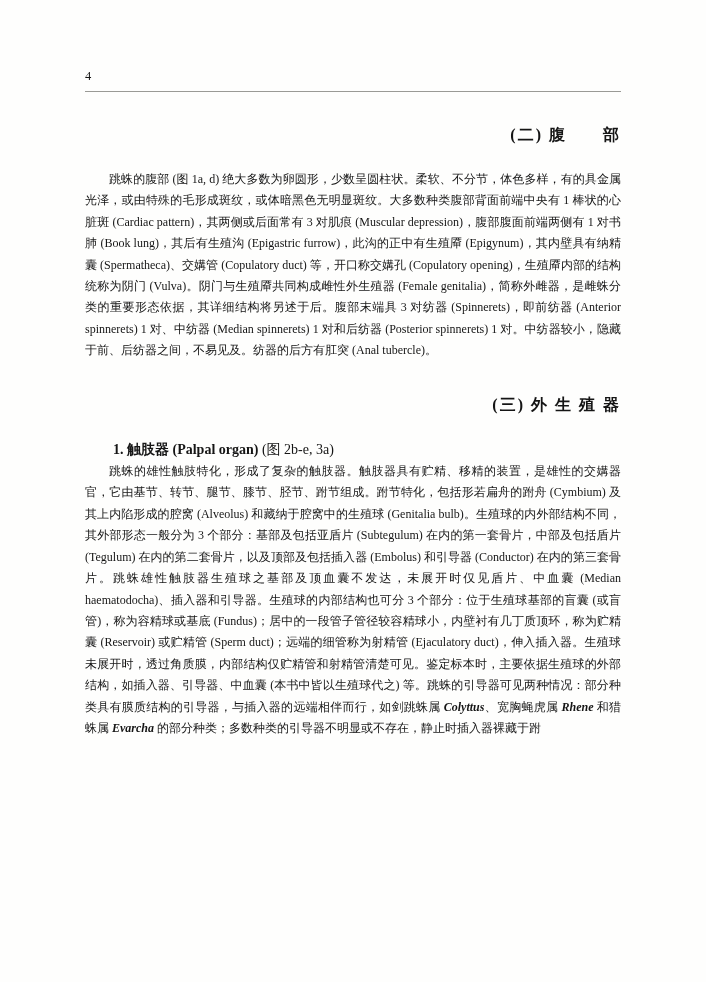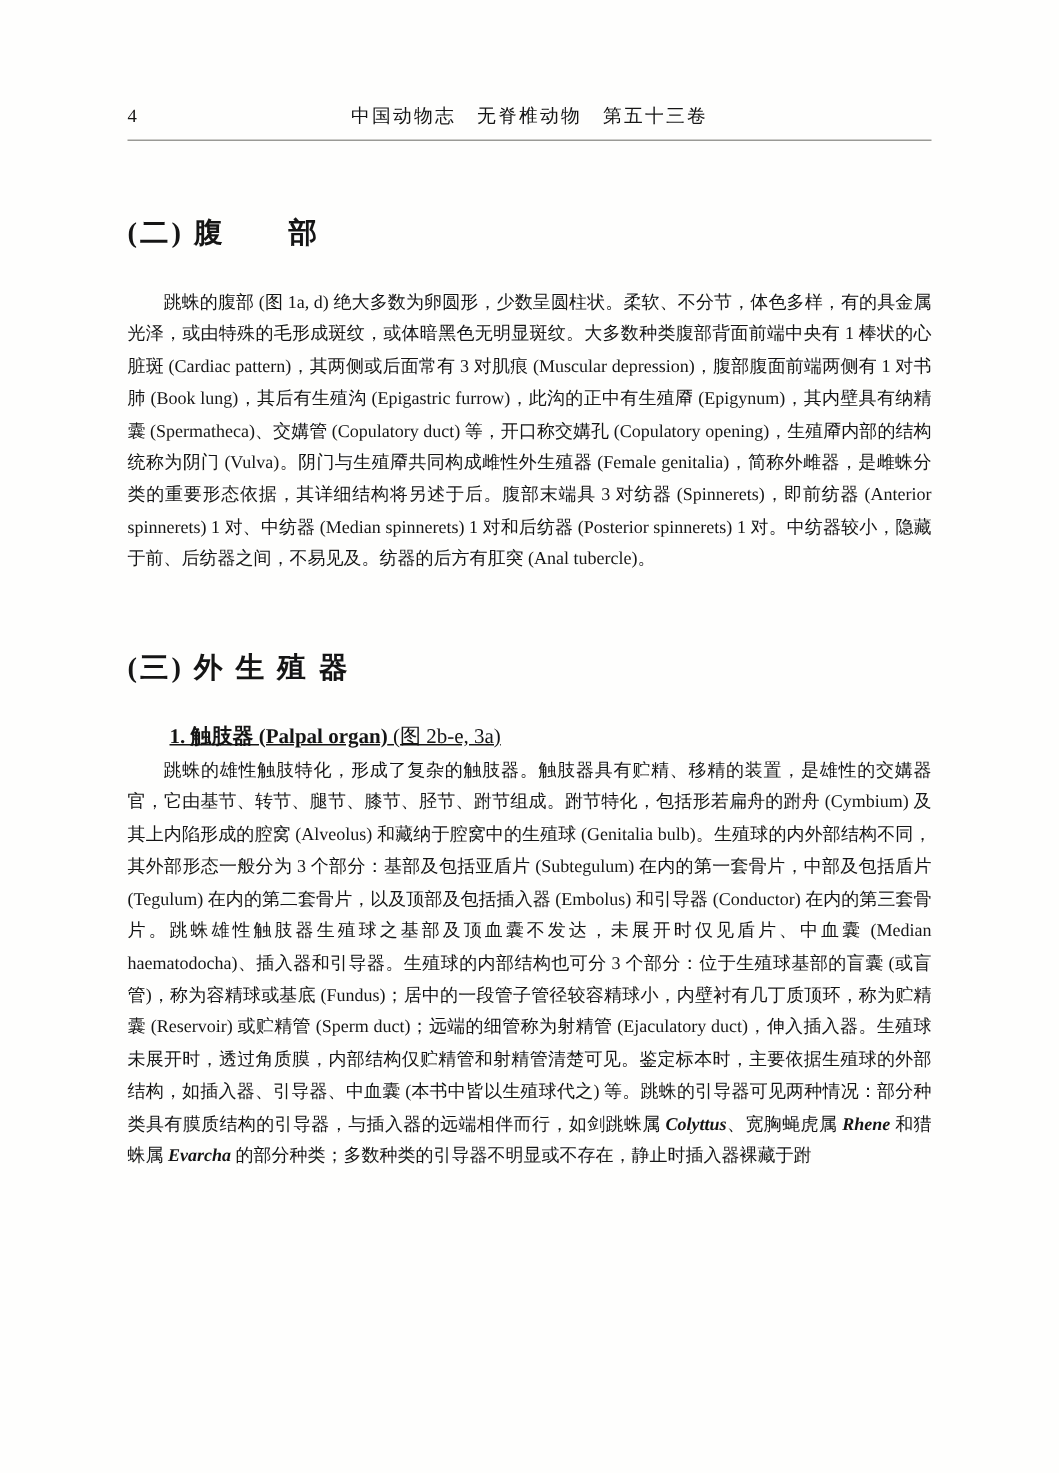--- a/index.html
+++ b/index.html
@@ -28,51 +28,49 @@
     font-size: 12.5px;
   }
   .page-num { width: 70px; text-align: left; }
   .head-spacer { width: 70px; }
   .running-title {
     flex: 1;
     text-align: center;
     letter-spacing: 1.5px;
   }
   .section-heading {
-    text-align: left;
-    font-size: 19px;
+    text-align: right;
+    font-size: 16px;
     font-weight: bold;
     letter-spacing: 2px;
-    margin: 48px 0 23px;
+    margin: 33px 0 23px;
   }
   .body-para {
     font-size: 12px;
     line-height: 21.4px;
     text-align: justify;
     text-indent: 2em;
     margin: 0;
   }
   .subsection-title {
     font-size: 14px;
     line-height: 21.4px;
     text-indent: 2em;
     margin: 17px 0 1px;
-    text-decoration: underline;
   }
   .subsection-title b { font-weight: bold; }
   .italic { font-style: italic; font-weight: bold; }
 </style>
 </head>
 <body>
 
 <div class="page">
 
   <header class="running-head">
     <span class="page-num">4</span>
-    <span class="running-title">中国动物志　无脊椎动物　第五十三卷</span>
     <span class="head-spacer"></span>
   </header>
 
   <h2 class="section-heading">(二) 腹　　部</h2>
 
   <p class="body-para">跳蛛的腹部 (图 1a, d) 绝大多数为卵圆形，少数呈圆柱状。柔软、不分节，体色多样，有的具金属光泽，或由特殊的毛形成斑纹，或体暗黑色无明显斑纹。大多数种类腹部背面前端中央有 1 棒状的心脏斑 (Cardiac pattern)，其两侧或后面常有 3 对肌痕 (Muscular depression)，腹部腹面前端两侧有 1 对书肺 (Book lung)，其后有生殖沟 (Epigastric furrow)，此沟的正中有生殖厣 (Epigynum)，其内壁具有纳精囊 (Spermatheca)、交媾管 (Copulatory duct) 等，开口称交媾孔 (Copulatory opening)，生殖厣内部的结构统称为阴门 (Vulva)。阴门与生殖厣共同构成雌性外生殖器 (Female genitalia)，简称外雌器，是雌蛛分类的重要形态依据，其详细结构将另述于后。腹部末端具 3 对纺器 (Spinnerets)，即前纺器 (Anterior spinnerets) 1 对、中纺器 (Median spinnerets) 1 对和后纺器 (Posterior spinnerets) 1 对。中纺器较小，隐藏于前、后纺器之间，不易见及。纺器的后方有肛突 (Anal tubercle)。</p>
 
   <h2 class="section-heading">(三) 外 生 殖 器</h2>
 
 

